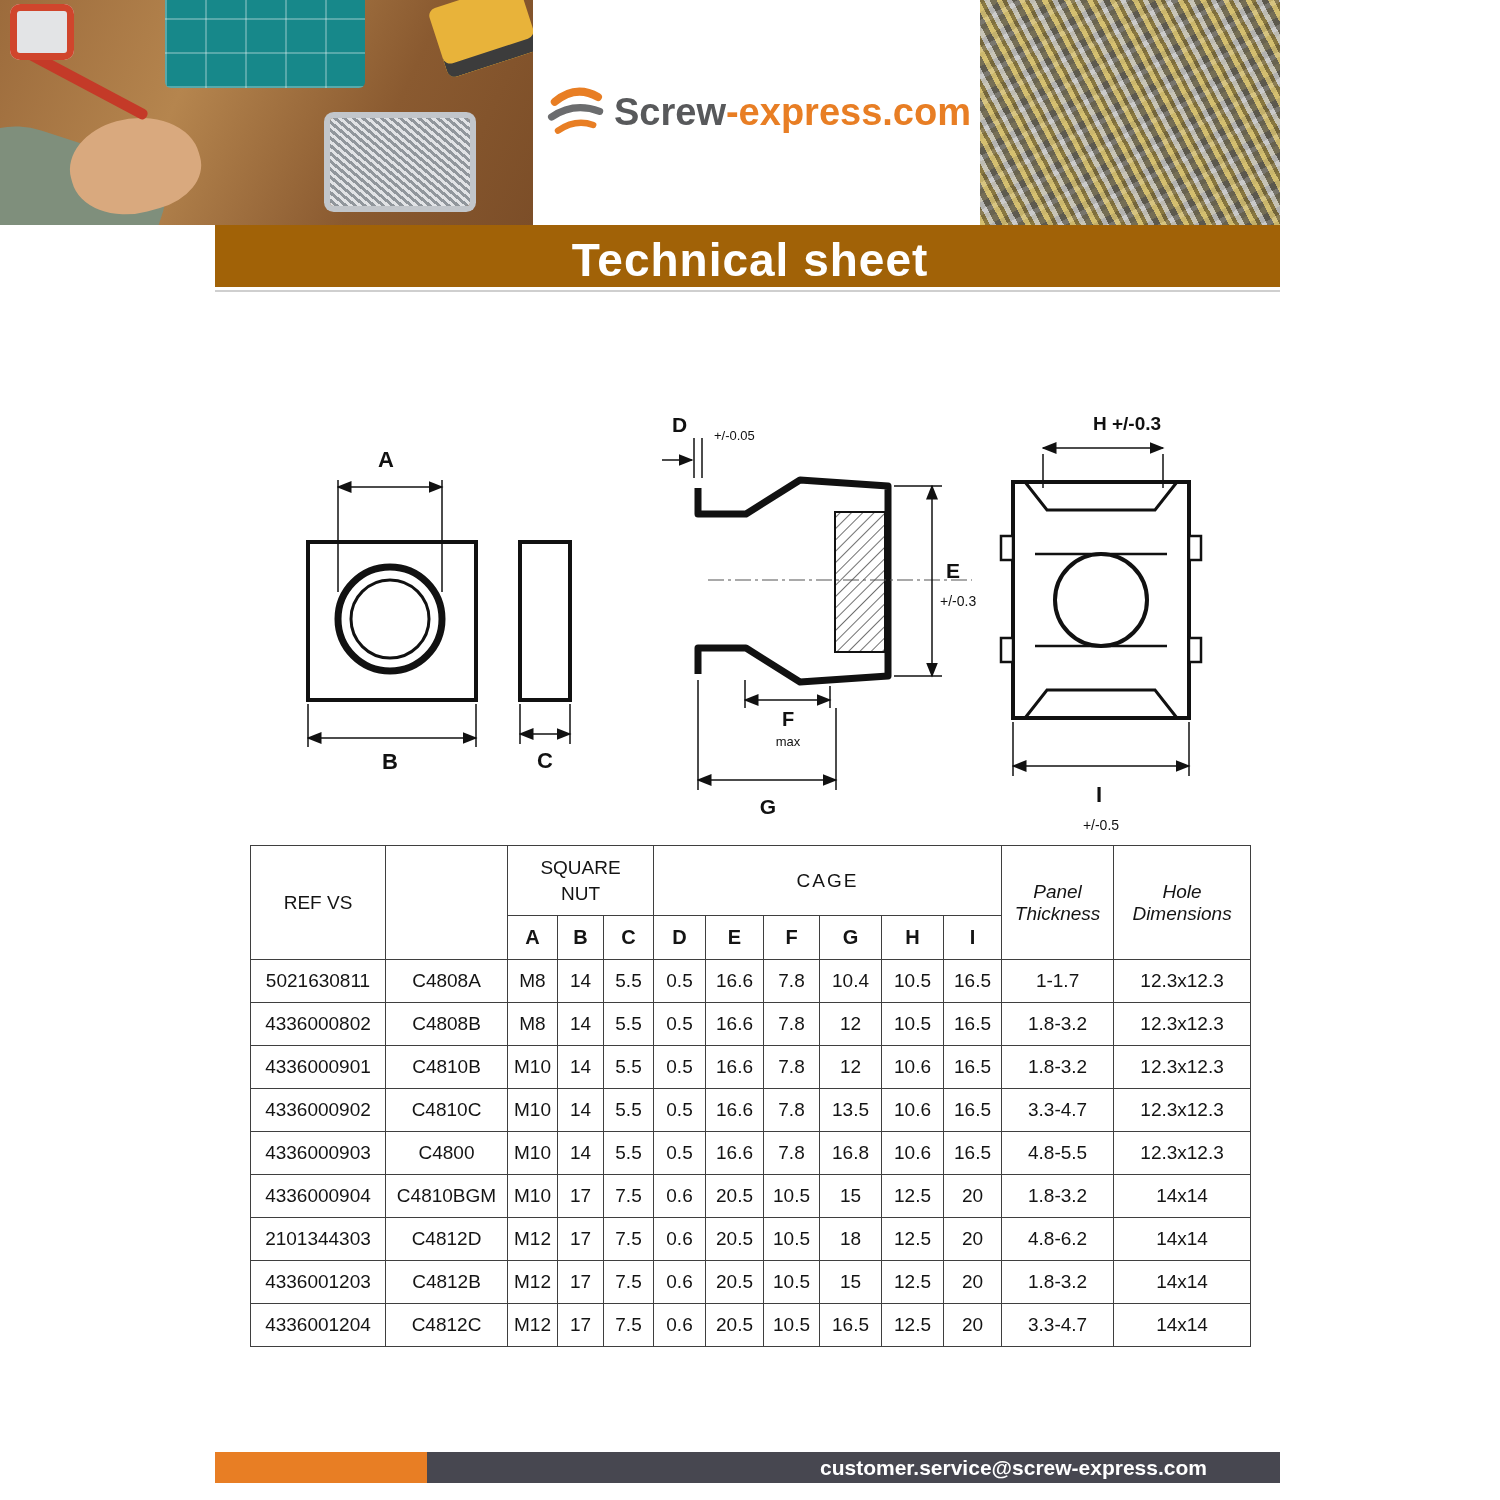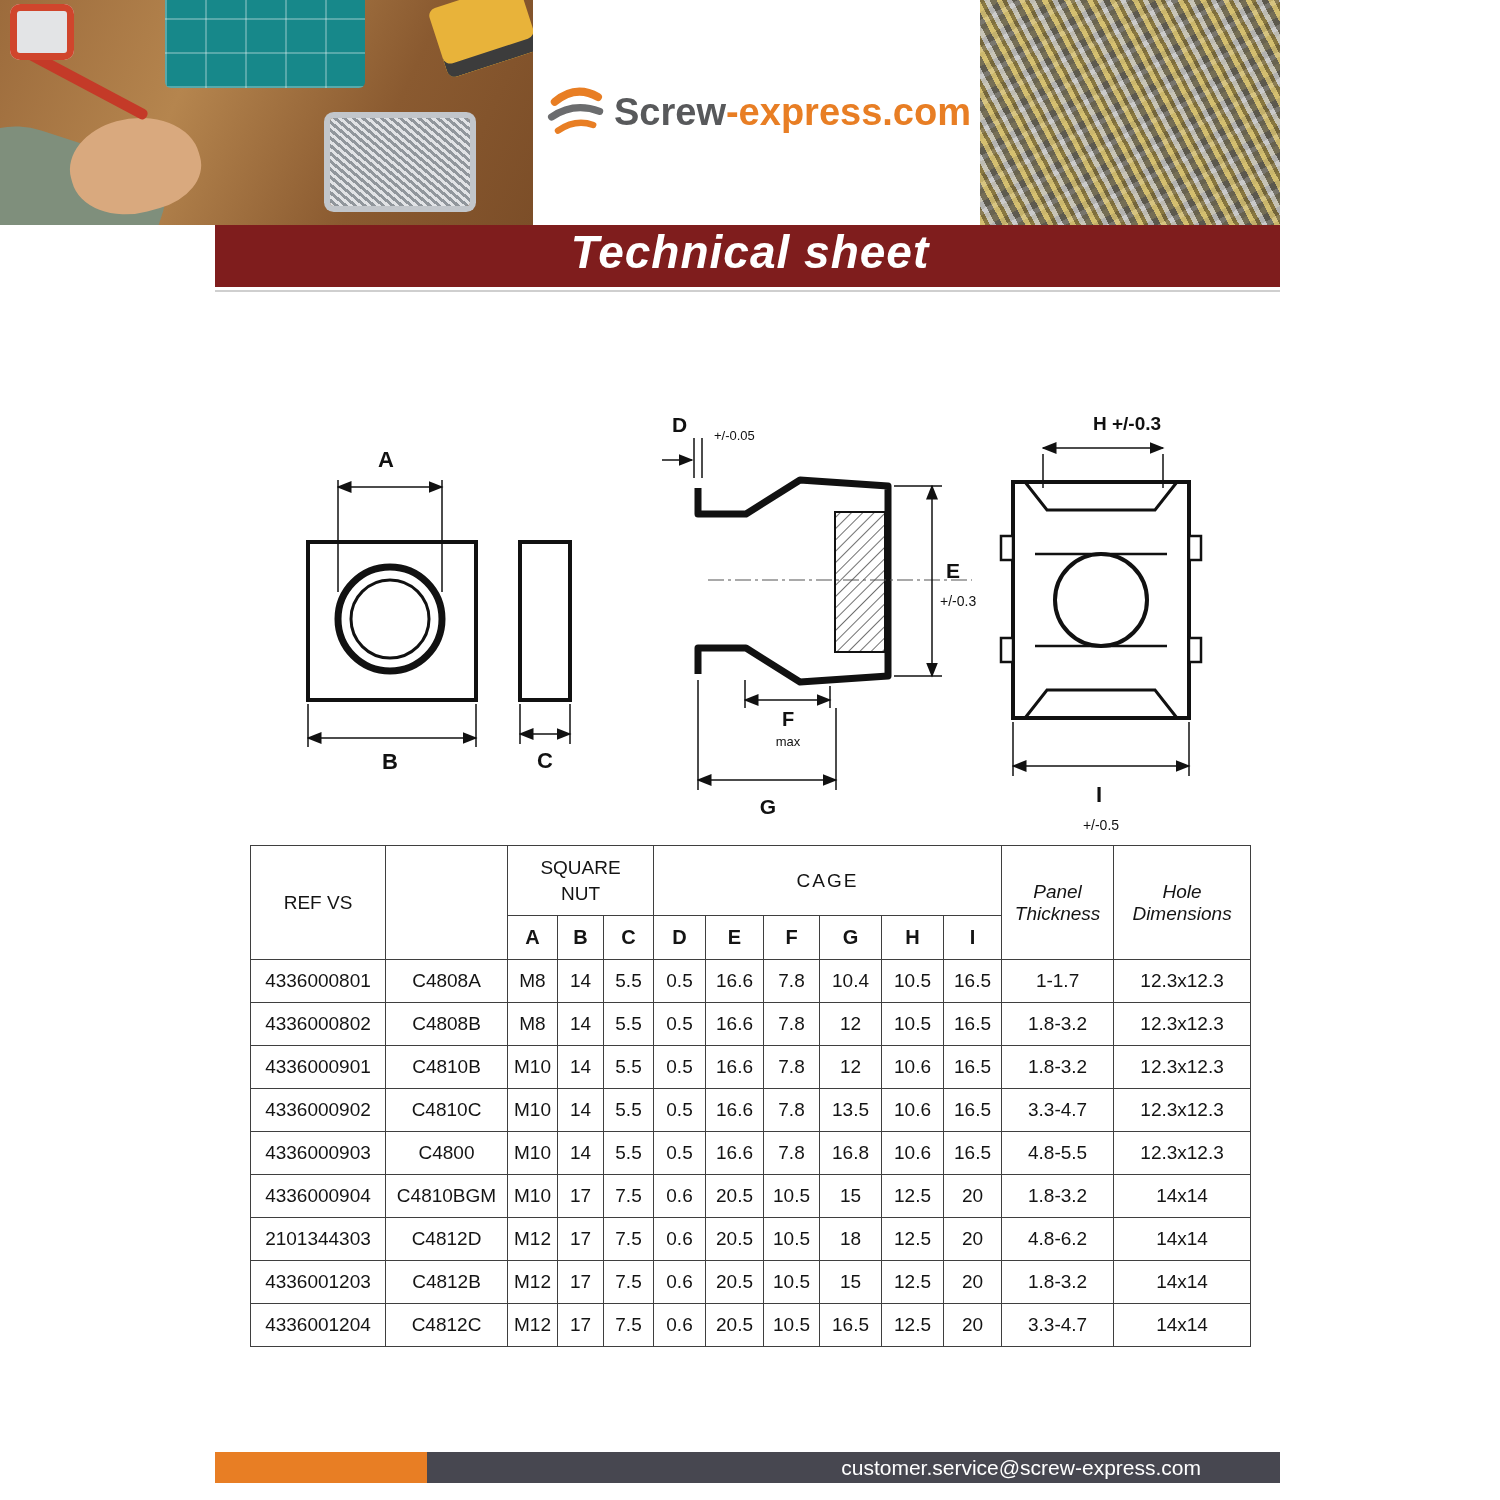--- a/index.html
+++ b/index.html
@@ -37,22 +37,22 @@
   .brand-b { color:#e87e24; }
 
   .photo-right { position:absolute; left:980px; top:0; width:520px; height:225px;
     background:
       repeating-linear-gradient(62deg, rgba(226,203,118,.75) 0 5px, rgba(122,104,52,.7) 5px 9px,
         rgba(212,214,220,.7) 9px 14px, rgba(88,86,80,.65) 14px 20px),
       repeating-linear-gradient(-28deg, rgba(196,176,96,.6) 0 7px, rgba(140,126,70,.55) 7px 12px,
         rgba(228,228,232,.5) 12px 17px, rgba(70,68,60,.5) 17px 24px),
       linear-gradient(120deg,#8f8563,#6e6647); }
 
-  .banner { position:absolute; left:215px; top:225px; width:1070px; height:62px; background:#7f1d1d;
-    display:flex; align-items:flex-start; justify-content:center;font-style:italic; }
+  .banner { position:absolute; left:215px; top:225px; width:1070px; height:62px; background:#a16207;
+    display:flex; align-items:flex-end; justify-content:center; }
   .banner-title { color:#fff; font-size:46px; font-weight:bold; letter-spacing:1px; }
   .banner-underline { position:absolute; left:215px; top:290px; width:1070px; height:2px; background:#cfcfcf; }
 
   
   .drw { position:absolute; }
   .drw text { font-family:"Liberation Sans",sans-serif; fill:#111; }
   .dimlbl { font-weight:bold; }
   .tol { fill:#7a7a7a; }
   #drw1 { left:290px; top:442px; }
   #drw2 { left:500px; top:442px; }
@@ -66,22 +66,22 @@
   .spec thead tr:first-child td { height:70px; }
   .spec thead tr:nth-child(2) td { height:44px; font-weight:bold; font-size:20px; }
   .h-ref { font-size:20px; }
   .sqnut { font-size:17px; white-space:pre-line; line-height:1.35; }
   .cage { font-size:21px; letter-spacing:2px; }
   .h-small { font-size:15px;font-style:italic; }
 
   
   .footer { position:absolute; left:215px; top:1452px; width:1070px; height:31px; background:#474750; }
   .footer-accent { position:absolute; left:0; top:0; width:212px; height:31px; background:#e87e24; }
-  .footer-email { position:absolute; right:84px; top:0; height:31px; line-height:31px; color:#fff;
-    font-weight:normal; font-size:21px; }
+  .footer-email { position:absolute; right:78px; top:0; height:31px; line-height:31px; color:#fff;
+    font-weight:bold; font-size:21px; }
 </style>
 </head>
 <body>
 
 <div class="page">
 
   <div class="photo-left">
     <div class="pl-sleeve"></div>
     <div class="pl-box"></div>
     <div class="pl-tray"></div>
@@ -241,21 +241,21 @@
         <td>D</td>
         <td>E</td>
         <td>F</td>
         <td>G</td>
         <td>H</td>
         <td>I</td>
       </tr>
     </thead>
     <tbody>
         <tr>
-          <td>4336000801</td>
+          <td>5021630811</td>
           <td>C4808A</td>
           <td>M8</td>
           <td>14</td>
           <td>5.5</td>
           <td>0.5</td>
           <td>16.6</td>
           <td>7.8</td>
           <td>10.4</td>
           <td>10.5</td>
           <td>16.5</td>

